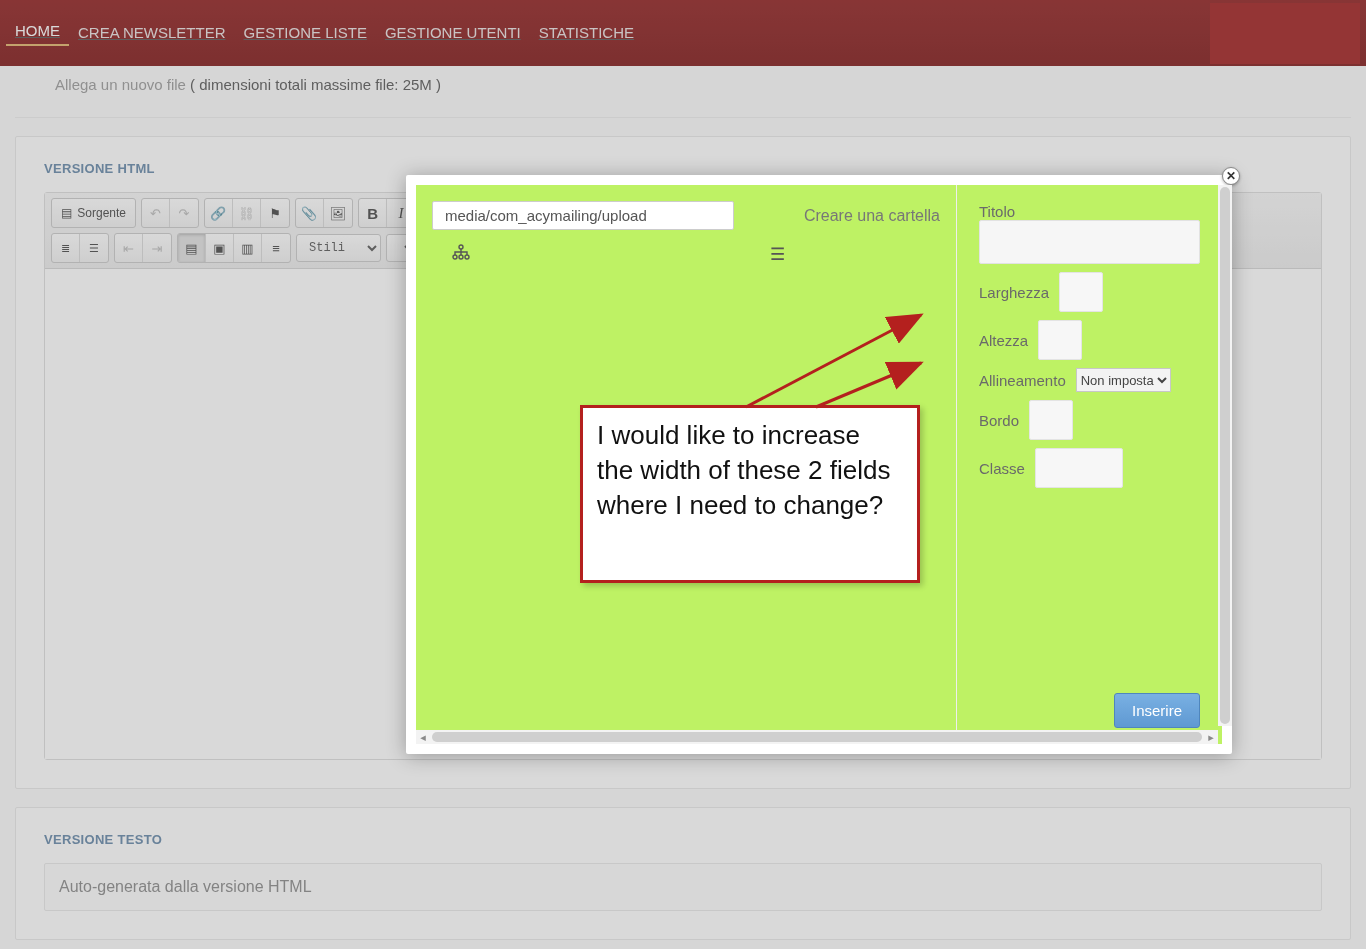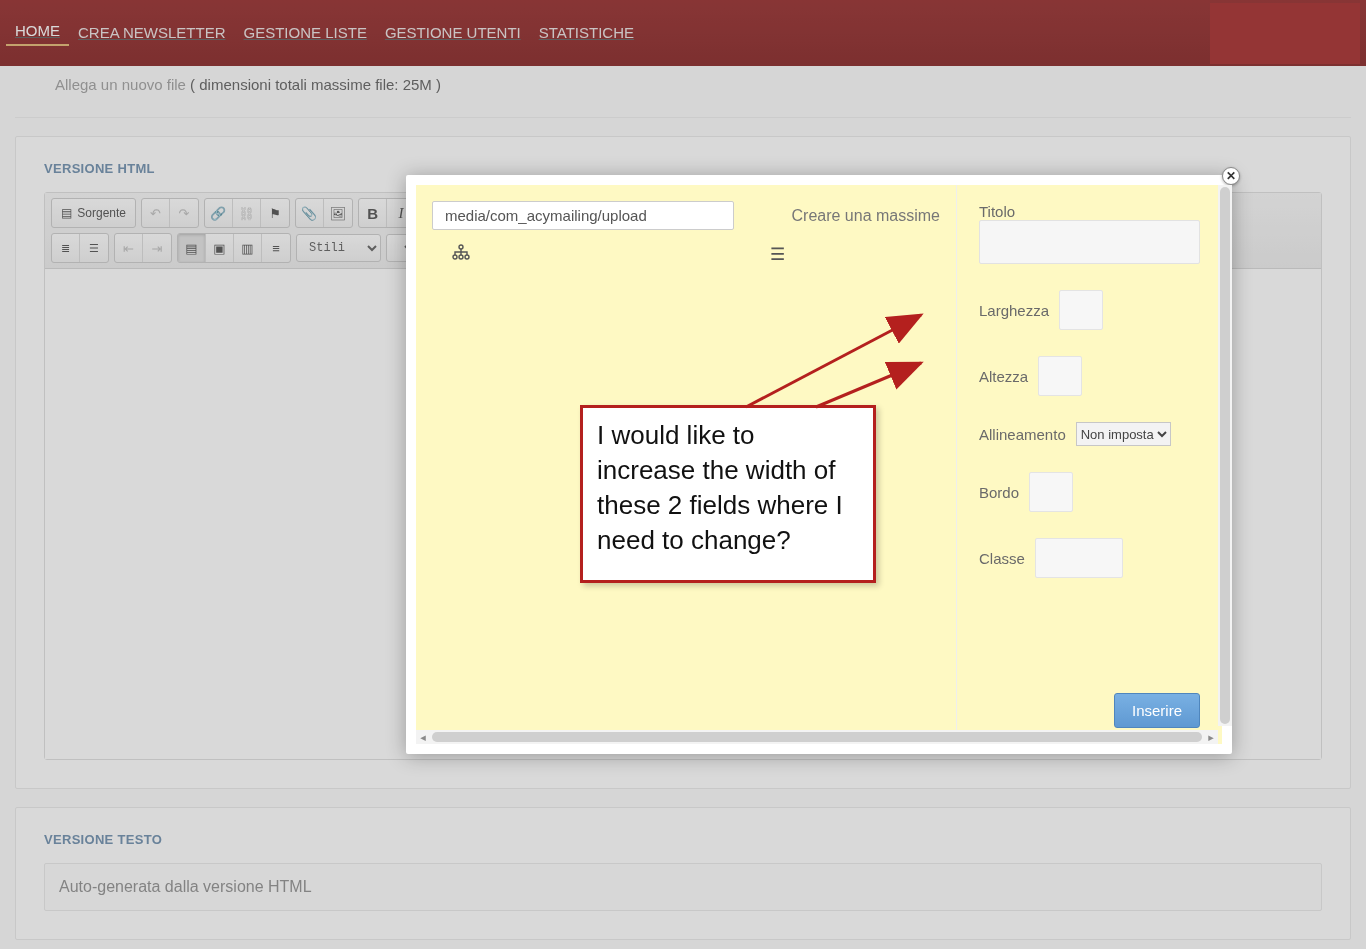--- a/index.html
+++ b/index.html
@@ -142,21 +142,21 @@
   background: #fff;
   border: 1px solid #888;
   display: flex; align-items: center; justify-content: center;
   font-size: 12px; font-weight: bold; color: #333;
   cursor: pointer;
   box-shadow: 0 1px 3px rgba(0,0,0,.3);
 }
 .modal-inner {
   position: absolute;
   left: 10px; top: 10px; right: 10px; bottom: 10px;
-  background: #fef9c3;
+  background: #bef264;
   display: flex;
 }
 .modal-left {
   flex: 1;
   padding: 16px 16px 6px 16px;
   position: relative;
   border-right: 1px solid #eee;
 }
 .breadcrumb-row { display: flex; align-items: center; gap: 20px; }
 .breadcrumb-box {
@@ -194,37 +194,37 @@
 }
 .thumb-text {
   font-family: Impact, "Arial Black", sans-serif;
   font-size: 14px; line-height: 14px;
   color: #111;
   letter-spacing: .5px;
 }
 .callout {
   position: absolute;
   left: 164px; top: 220px;
-  width: 296px; height: 178px;
+  width: 340px; height: 178px;
   border: 3px solid #b4201e;
   background: #fff;
   padding: 10px 14px;
   font-family: Verdana, Arial, sans-serif;
   font-size: 26px;
   line-height: 35px;
   color: #111;
   font-weight: 500;
   box-shadow: 3px 3px 6px rgba(0,0,0,.2);
 }
 .arrows { position: absolute; left: 0; top: 0; pointer-events: none; }
 .modal-right {
   width: 265px;
   padding: 18px 22px 16px 22px;
   display: flex; flex-direction: column;
-  gap: 26px;
+  gap: 8px;
 }
 .frow { display: flex; align-items: center; gap: 10px; }
 .flabel { color: #6a6a6a; font-size: 15px; }
 .finput-lg {
   width: 100%; height: 44px;
   border: 1px solid #e2e2e2;
   background: #f6f6f6;
   border-radius: 2px;
 }
 .finput-sm {
@@ -359,21 +359,21 @@
 <div class="overlay"></div>
 
 <div class="modal">
   <div class="modal-close">✕</div>
 
   <div class="modal-inner">
 
     <div class="modal-left">
       <div class="breadcrumb-row">
         <div class="breadcrumb-box">media/com_acymailing/upload</div>
-        <span class="create-folder">Creare una massime</span>
+        <span class="create-folder">Creare una cartella</span>
       </div>
       <div class="icon-row">
         <span style="font-size:16px;">
           <svg width="18" height="16" viewBox="0 0 18 16">
               <g stroke="#555" stroke-width="1.4" fill="none">
                 <circle cx="9" cy="3" r="2"></circle>
                 <circle cx="3" cy="13" r="2"></circle>
                 <circle cx="9" cy="13" r="2"></circle>
                 <circle cx="15" cy="13" r="2"></circle>
                 <path d="M9 5 V8 M9 8 H3 V11 M9 8 V11 M9 8 H15 V11"></path>

